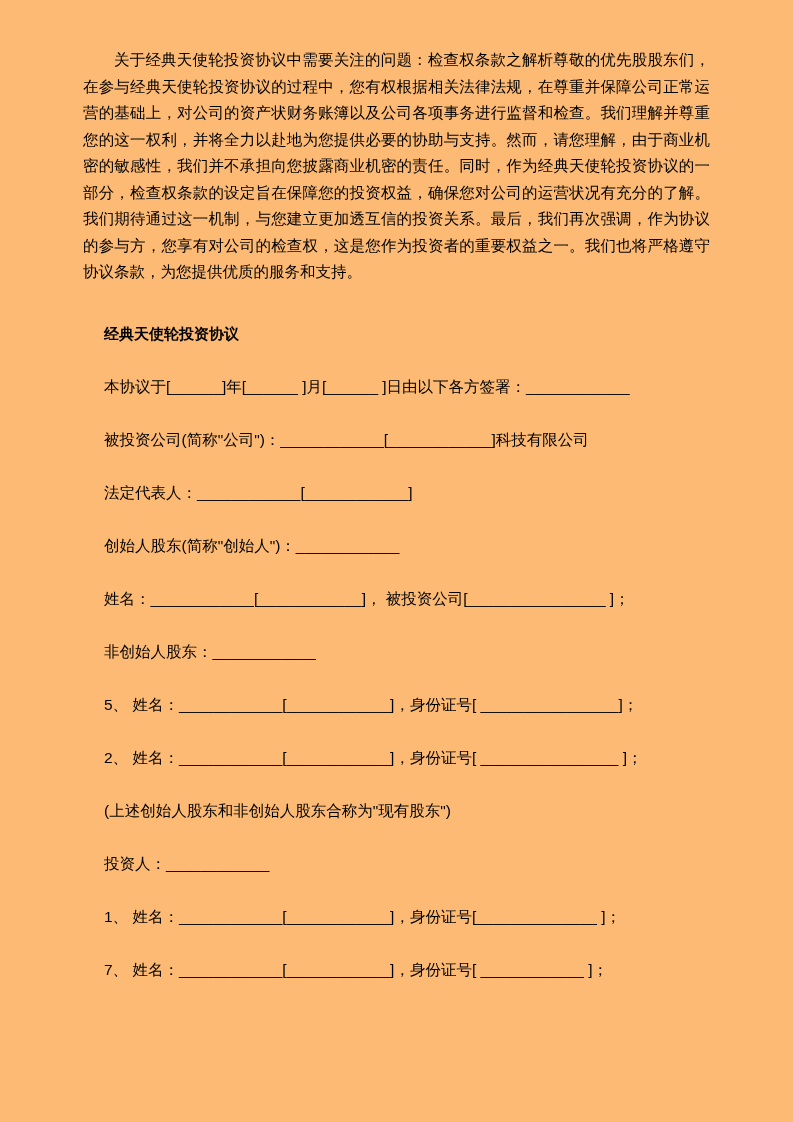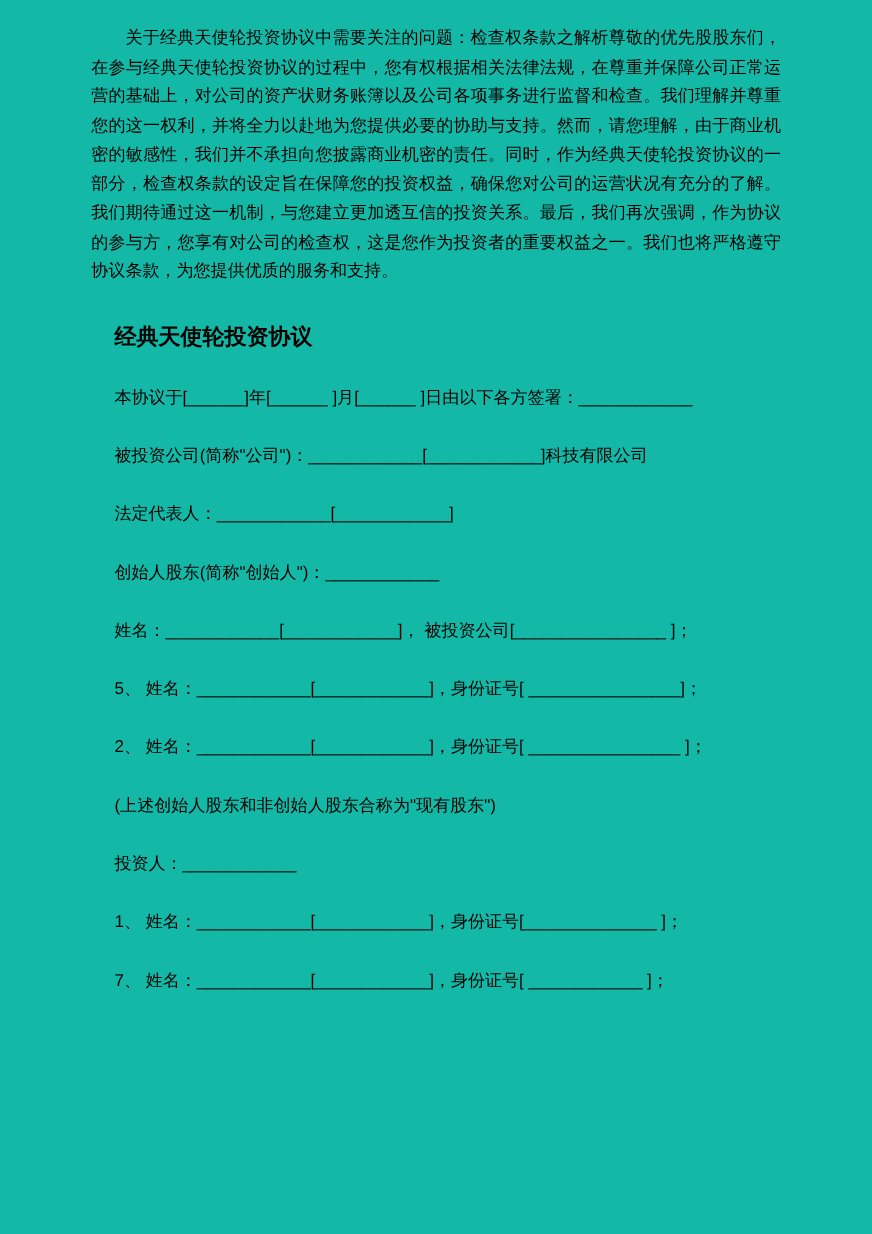--- a/index.html
+++ b/index.html
@@ -6,40 +6,39 @@
     margin: 0;
     padding: 0;
     background: #ffffff;
   }
   .page {
     position: relative;
     width: 793px;
     height: 1122px;
     box-sizing: border-box;
     margin: 0 auto;
-    padding: 22px 83px 40px 83px;
-    background: #14b8a6;
+    padding: 47px 83px 40px 83px;
+    background: #fdba74;
     color: #000000;
     font-family: "Liberation Sans", "DejaVu Sans", sans-serif;
     overflow: hidden;
   }
   .intro {
     margin: 0;
     font-size: 15.5px;
     line-height: 26.5px;
     text-align: justify;
     text-indent: 2em;
     word-break: break-all;
   }
   .title {
     margin: 34px 0 0 21px;
-    font-size: 20px;
+    font-size: 15px;
     line-height: 27px;
     font-weight: bold;
-    font-family: Liberation Mono, monospace;
   }
   .line {
     margin: 26px 0 0 21px;
     font-size: 15.5px;
     line-height: 27px;
     white-space: pre-wrap;
     word-break: break-all;
   }
 </style>
 </head>
@@ -49,20 +48,21 @@
 
   <p class="intro">关于经典天使轮投资协议中需要关注的问题：检查权条款之解析尊敬的优先股股东们，在参与经典天使轮投资协议的过程中，您有权根据相关法律法规，在尊重并保障公司正常运营的基础上，对公司的资产状财务账簿以及公司各项事务进行监督和检查。我们理解并尊重您的这一权利，并将全力以赴地为您提供必要的协助与支持。然而，请您理解，由于商业机密的敏感性，我们并不承担向您披露商业机密的责任。同时，作为经典天使轮投资协议的一部分，检查权条款的设定旨在保障您的投资权益，确保您对公司的运营状况有充分的了解。我们期待通过这一机制，与您建立更加透互信的投资关系。最后，我们再次强调，作为协议的参与方，您享有对公司的检查权，这是您作为投资者的重要权益之一。我们也将严格遵守协议条款，为您提供优质的服务和支持。</p>
 
   <h2 class="title">经典天使轮投资协议</h2>
 
   <p class="line">本协议于[______]年[______ ]月[______ ]日由以下各方签署：____________</p>
   <p class="line">被投资公司(简称"公司")：____________[____________]科技有限公司</p>
   <p class="line">法定代表人：____________[____________]</p>
   <p class="line">创始人股东(简称"创始人")：____________</p>
   <p class="line">姓名：____________[____________]， 被投资公司[________________ ]；</p>
+  <p class="line">非创始人股东：____________</p>
   <p class="line">5、 姓名：____________[____________]，身份证号[ ________________]；</p>
   <p class="line">2、 姓名：____________[____________]，身份证号[ ________________ ]；</p>
   <p class="line">(上述创始人股东和非创始人股东合称为"现有股东")</p>
   <p class="line">投资人：____________</p>
   <p class="line">1、 姓名：____________[____________]，身份证号[______________ ]；</p>
   <p class="line">7、 姓名：____________[____________]，身份证号[ ____________ ]；</p>
 
 </div>
 
 </body></html>

